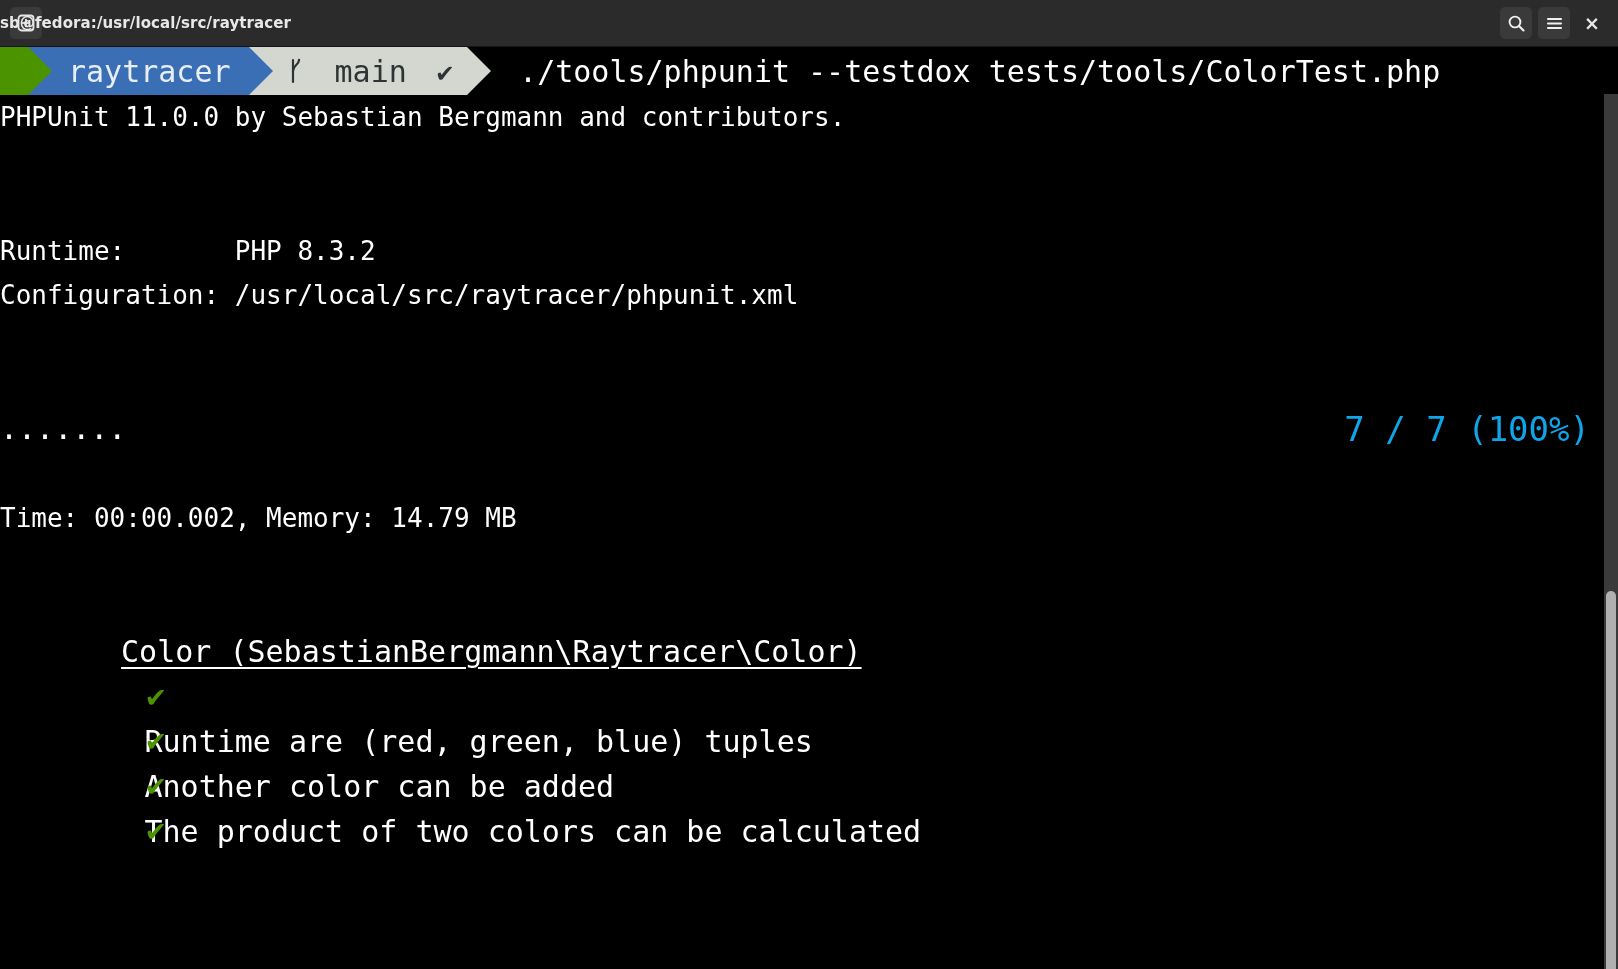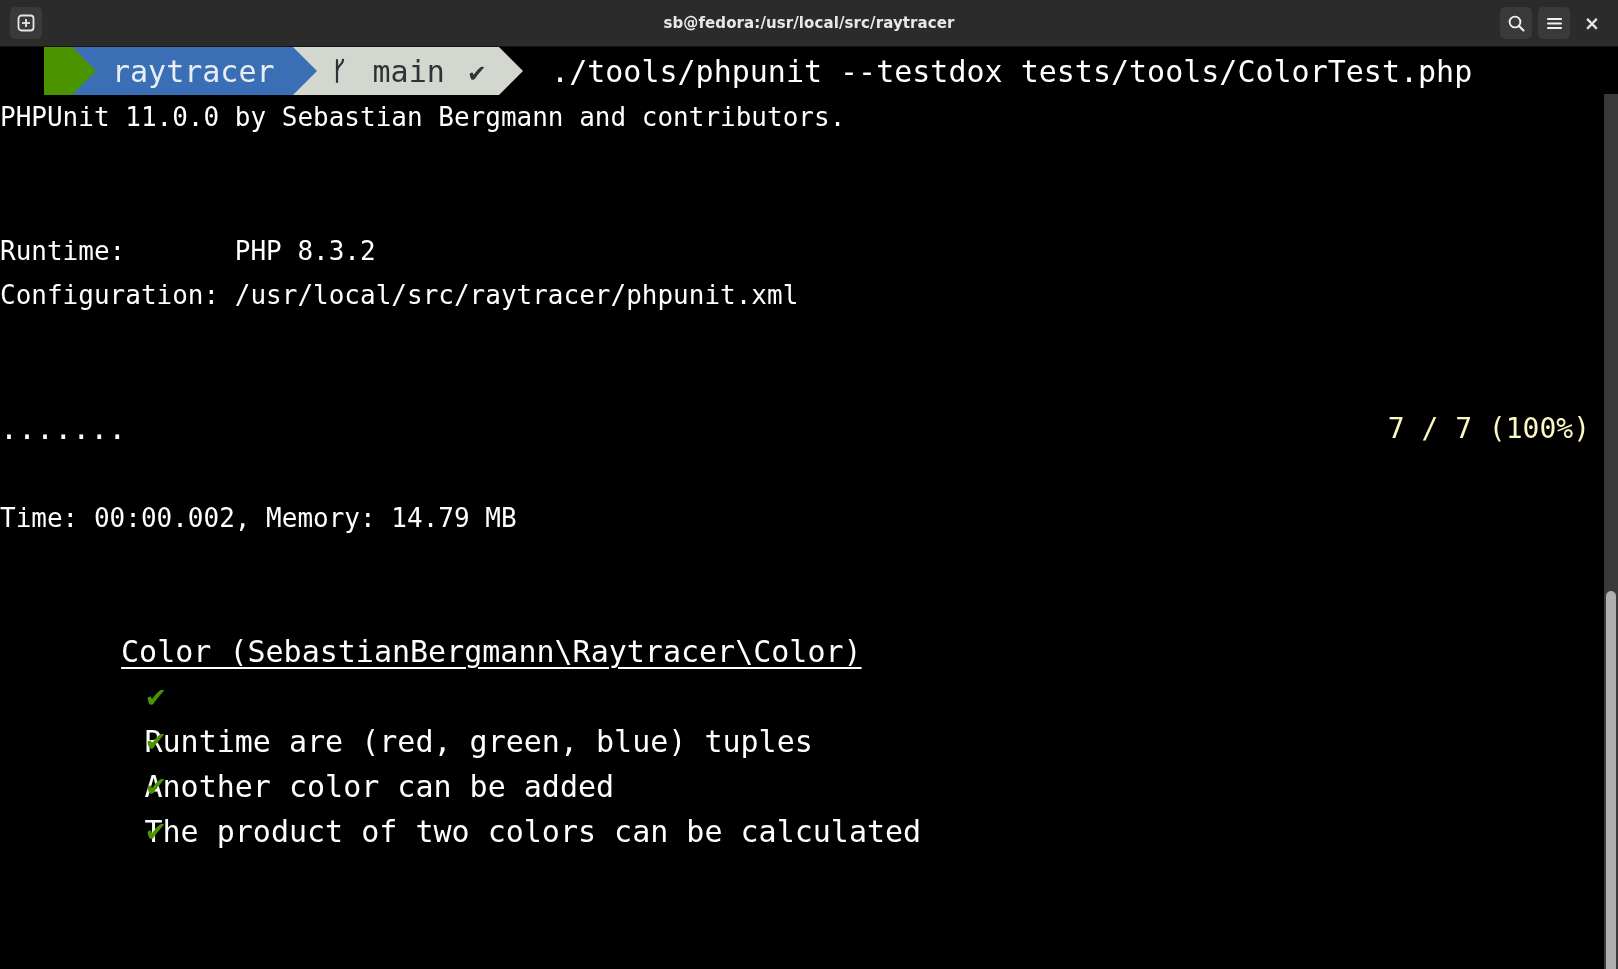--- a/index.html
+++ b/index.html
@@ -54,21 +54,21 @@
   .tb-btn.plain {
     background: transparent;
   }
   .tb-title {
     position: absolute;
     left: 0;
     right: 0;
     top: 0;
     height: 31px;
     line-height: 47px;
-    text-align: center;
+    text-align: left;
     color: #e8e8e8;
     font-family: "DejaVu Sans", sans-serif;
     font-size: 15px;
     font-weight: bold;
     letter-spacing: 0.1px;
     pointer-events: none;
   }
   .ico {
     display: block;
   }
@@ -103,21 +103,20 @@
   }
   .line.blank { color: transparent; }
 
   
   .promptline {
     position: relative;
     height: 48px;
     display: flex;
     align-items: center;
     white-space: nowrap;
-    padding-left: 44px;
   }
   .seg {
     display: flex;
     align-items: center;
     font-family: "DejaVu Sans Mono", monospace;
     font-size: 30px;
     height: 48px;
     position: relative;
   }
   .seg-green {
@@ -140,21 +139,21 @@
     width: 0; height: 0;
     border-top: 24px solid transparent;
     border-bottom: 24px solid transparent;
     border-left: 24px solid #3a6fb5;
     background: #d3d7cf;
   }
   .seg-gray {
     background: #d3d7cf;
     color: #2e3436;
     padding: 0 14px 0 12px;
-    gap: 24px;
+    gap: 30px;
   }
   .seg-arrow-gray {
     width: 0; height: 0;
     border-top: 24px solid transparent;
     border-bottom: 24px solid transparent;
     border-left: 24px solid #d3d7cf;
     background: #000000;
   }
   .branch-icon {
     display: inline-flex;
@@ -189,23 +188,23 @@
     top: 0;
     color: #ffffff;
     font-family: "DejaVu Sans Mono", monospace;
     font-size: 30px;
     white-space: pre;
   }
   .count {
     position: absolute;
     right: 28px;
     top: 0;
-    color: #fef9c3;
-    font-family: "DejaVu Sans Mono", monospace;
-    font-size: 28px;
+    color: #0ea5e9;
+    font-family: "DejaVu Sans Mono", monospace;
+    font-size: 34px;
     white-space: pre;
     margin-left: 37px;
   }
 
   .classline {
     height: 44.6px;
     line-height: 44.6px;
     white-space: pre;
     margin-left: 44px;
   }

